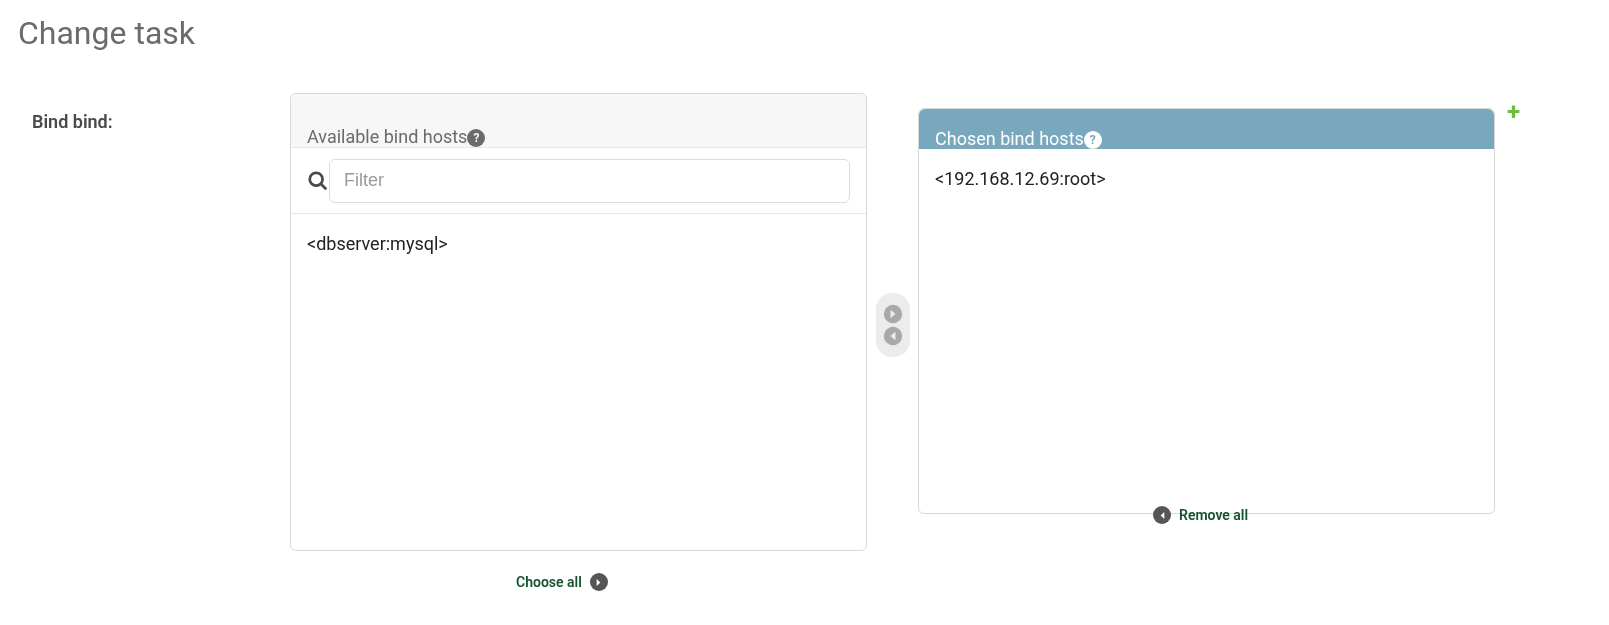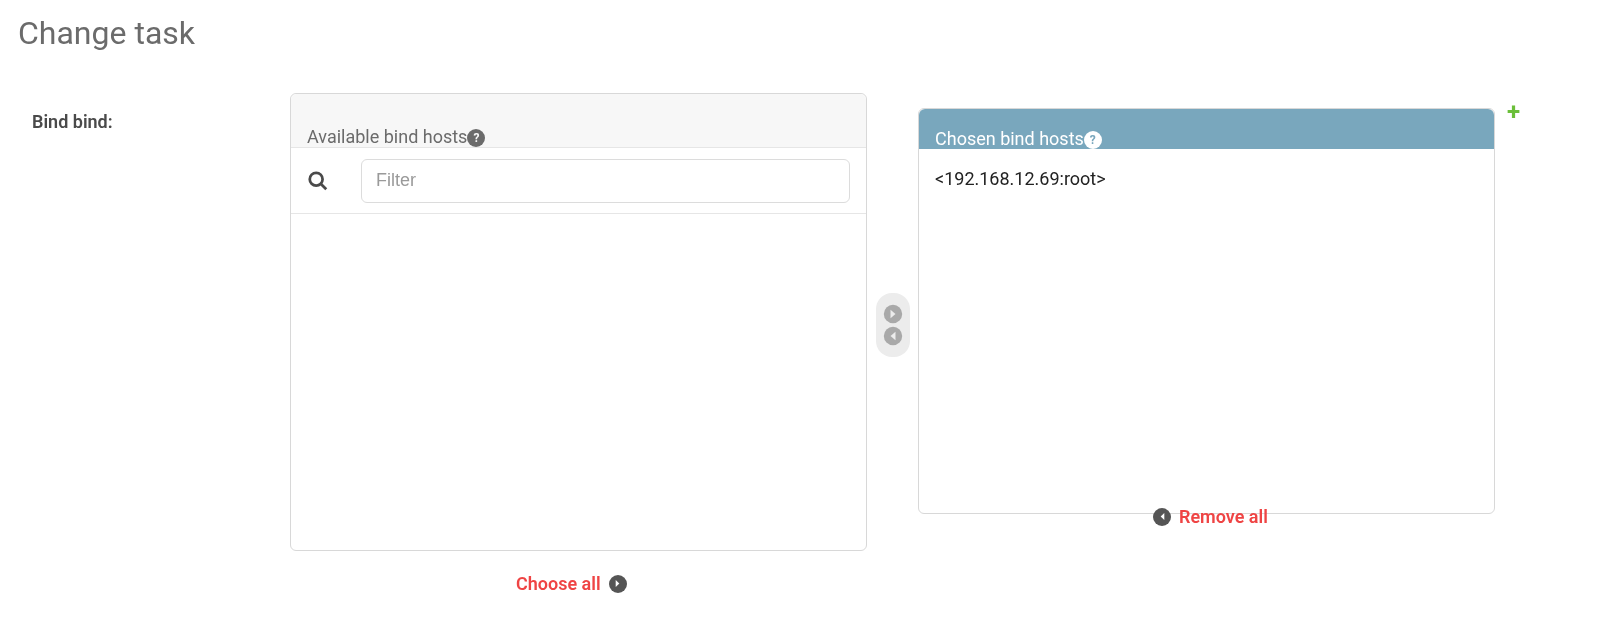--- a/index.html
+++ b/index.html
@@ -75,21 +75,21 @@
     font-size: 12px;
     font-weight: 700;
   }
   .available-panel .help-icon { background: #6b6b6b; color: #f7f7f7; }
   .chosen-panel .help-icon { background: #ffffff; color: #79a7bd; }
   .filter-row {
     height: 66px;
     display: flex;
     align-items: center;
     padding: 0 16px;
-    gap: 32px;
+    gap: 0;
     border-bottom: 1px solid #e6e6e6;
   }
   .search-icon {
     width: 22px;
     height: 22px;
     stroke: #4a4a4a;
     fill: none;
     stroke-width: 3;
   }
   .filter-input {
@@ -131,23 +131,23 @@
     gap: 2px;
   }
   .transfer-buttons svg {
     width: 20px;
     height: 20px;
     fill: #a9a9a9;
     cursor: pointer;
   }
   .action-link {
     position: absolute;
-    font-size: 18px;
+    font-size: 14px;
     font-weight: 600;
-    color: #ef4444;
+    color: #14532d;
     display: flex;
     align-items: center;
     gap: 8px;
     cursor: pointer;
   }
   .choose-all { left: 516px; top: 573px; }
   .remove-all { left: 1153px; top: 506px; }
   .chevron-circle {
     display: inline-flex;
     width: 18px;
@@ -189,20 +189,21 @@
     <span class="help-icon">?</span>
   </div>
   <div class="filter-row">
     <svg class="search-icon" viewBox="0 0 24 24">
       <circle cx="10" cy="10" r="7"></circle>
       <line x1="21" y1="21" x2="15.5" y2="15.5"></line>
     </svg>
     <input class="filter-input" type="text" placeholder="Filter" style="">
   </div>
   <div class="list-body">
+    <div class="list-item">&lt;dbserver:mysql&gt;</div>
   </div>
 </div>
 
 <div class="transfer-buttons">
   <svg viewBox="0 0 24 24">
     <circle cx="12" cy="12" r="11" fill="#a9a9a9"></circle>
     <path d="M9 7 L15 12 L9 17 Z" fill="#ececec"></path>
   </svg>
   <svg viewBox="0 0 24 24">
     <circle cx="12" cy="12" r="11" fill="#a9a9a9"></circle>

